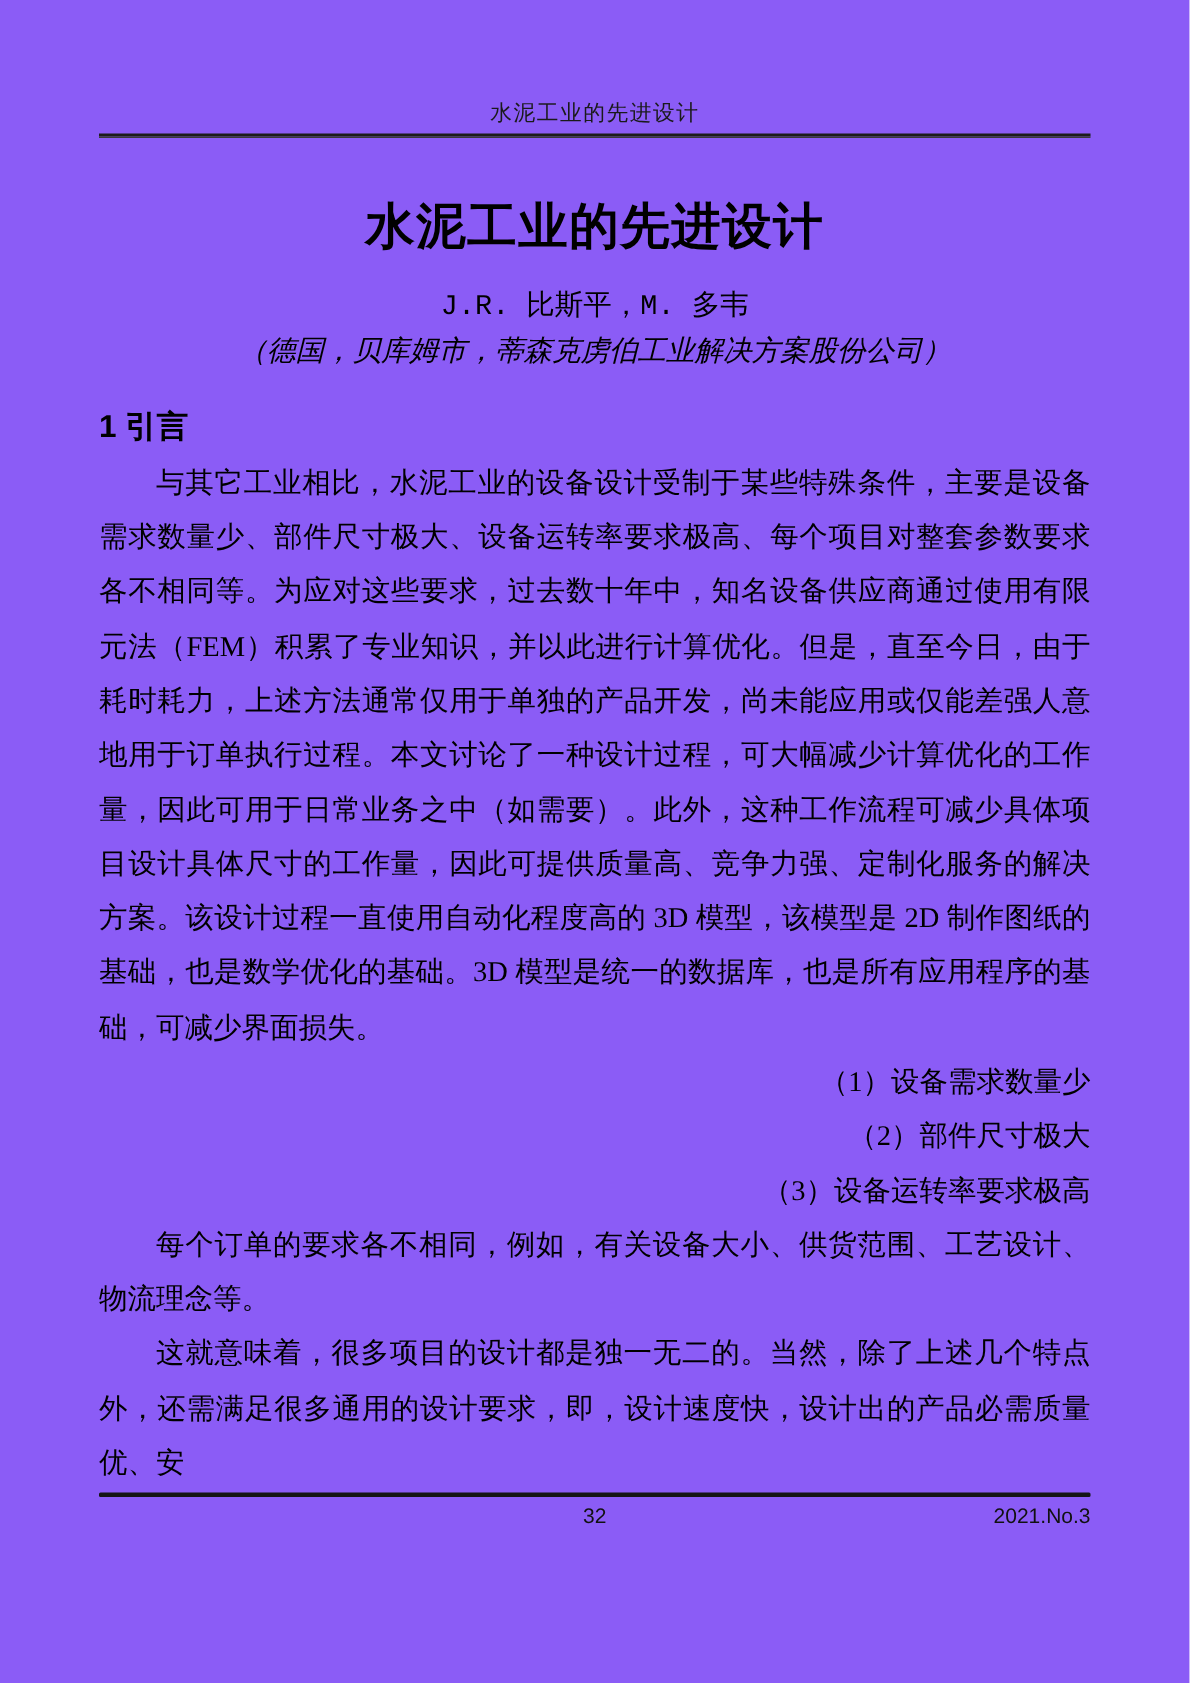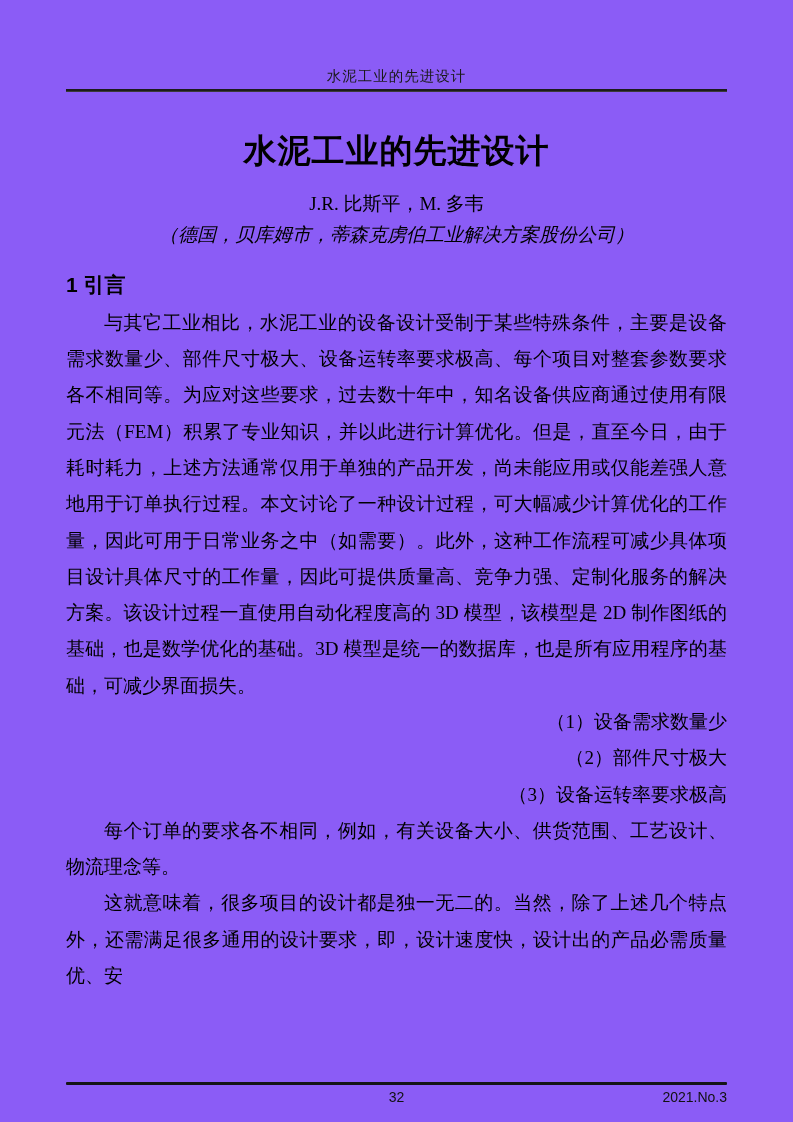--- a/index.html
+++ b/index.html
@@ -45,20 +45,21 @@
       font-size: 33px;
       line-height: 1.15;
       letter-spacing: 1px;
       color: #000;
     }
     .authors {
       margin-top: 23px;
       text-align: center;
       font-size: 19px;
       line-height: 1.2;
+      font-family: Liberation Mono, monospace;
     }
     .affiliation {
       margin-top: 8px;
       text-align: center;
       font-size: 19px;
       line-height: 1.2;
       font-style: italic;
     }
 
     
@@ -85,21 +86,21 @@
     }
     .body-text p.list-item {
       text-align: right;
     }
 
     
     .page-footer {
       position: absolute;
       left: 66px;
       right: 66px;
-      top: 1082px;
+      top: 995px;
     }
     .footer-rule {
       height: 3px;
       background: #151515;
       border-radius: 1px;
     }
     .footer-row {
       position: relative;
       margin-top: 3px;
       font-family: "Liberation Sans", "DejaVu Sans", sans-serif;

